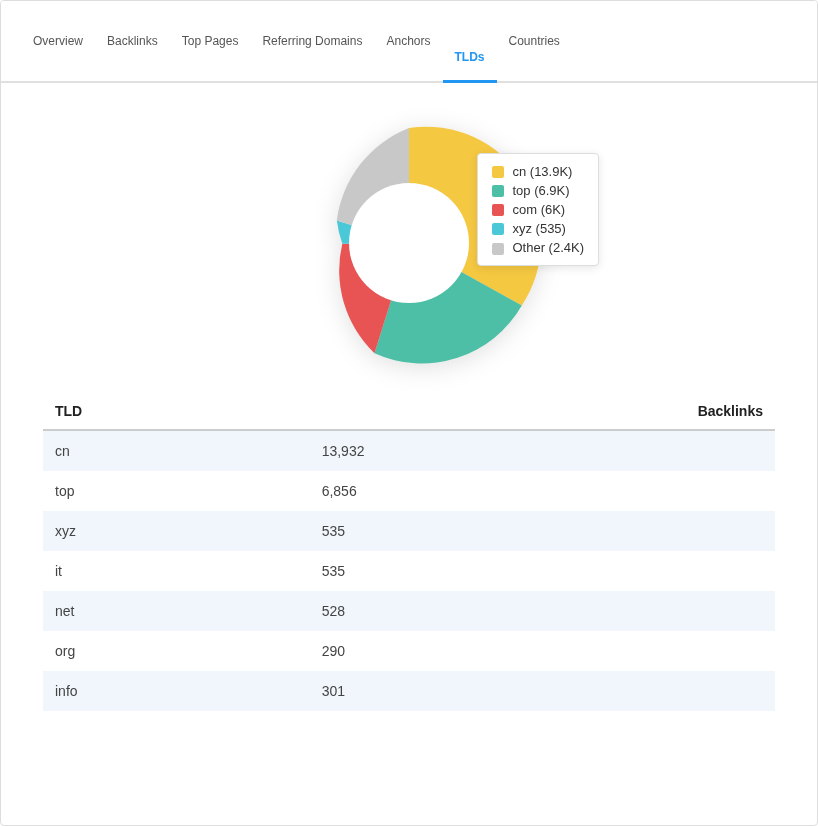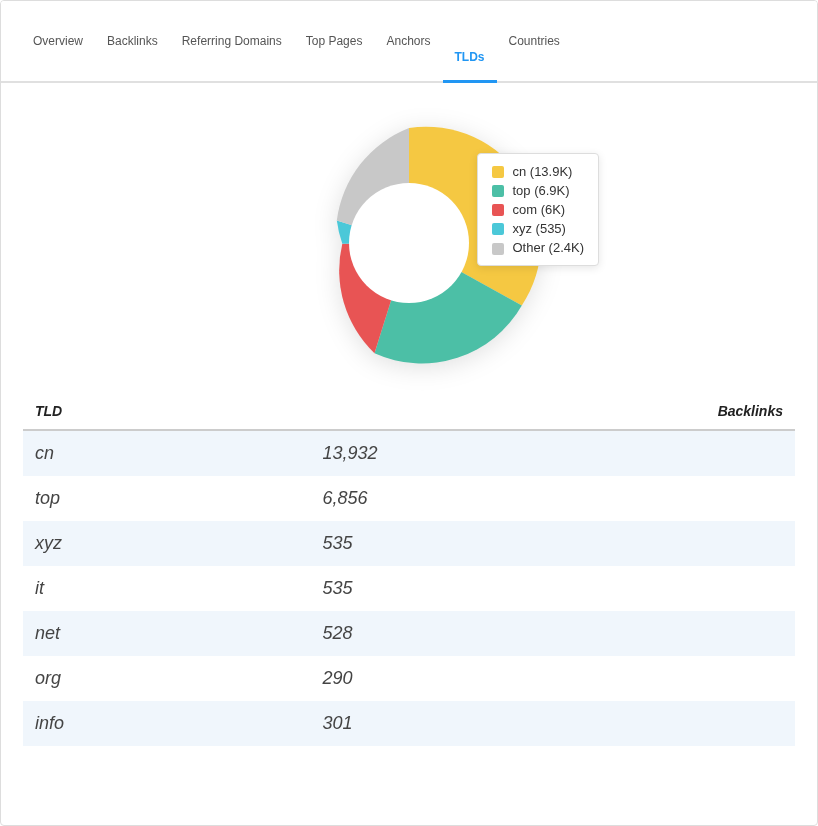--- a/index.html
+++ b/index.html
@@ -90,22 +90,21 @@
       border-radius: 2px;
       flex-shrink: 0;
     }
     .tooltip-label {
       color: #333;
       font-size: 13px;
     }
 
     
     .table-section {
-      padding: 0 22px 30px;
-      font-style: italic;
+      padding: 0 42px 30px;
     }
     .data-table {
       width: 100%;
       border-collapse: collapse;
     }
     .data-table thead tr {
       border-bottom: 2px solid #ccc;
     }
     .data-table thead th {
       text-align: left;
@@ -116,39 +115,39 @@
     }
     .data-table thead th.right { text-align: right; }
     .data-table tbody tr:nth-child(odd) {
       background: #f0f6fc;
     }
     .data-table tbody tr:nth-child(even) {
       background: #fff;
     }
     .data-table tbody td {
       padding: 12px 12px;
-      font-size: 18px;
+      font-size: 14px;
       color: #444;
     }
     .data-table tbody td.right {
       text-align: left;
       color: #444;
     }
   </style>
 </head>
 <body>
 
 <div class="container">
 
   <nav class="nav-tabs">
 
   <a class="nav-tab">Overview</a>
       <a class="nav-tab">Backlinks</a>
+      <a class="nav-tab">Top Pages</a>
       <a class="nav-tab">Referring Domains</a>
-      <a class="nav-tab">Top Pages</a>
       <a class="nav-tab">Anchors</a>
       <a class="nav-tab active">TLDs</a>
       <a class="nav-tab">Countries</a>
     </nav>
 
   <div class="chart-area">
     <div class="donut-wrapper">
       
       <svg class="donut-chart" viewBox="0 0 260 260">
 

